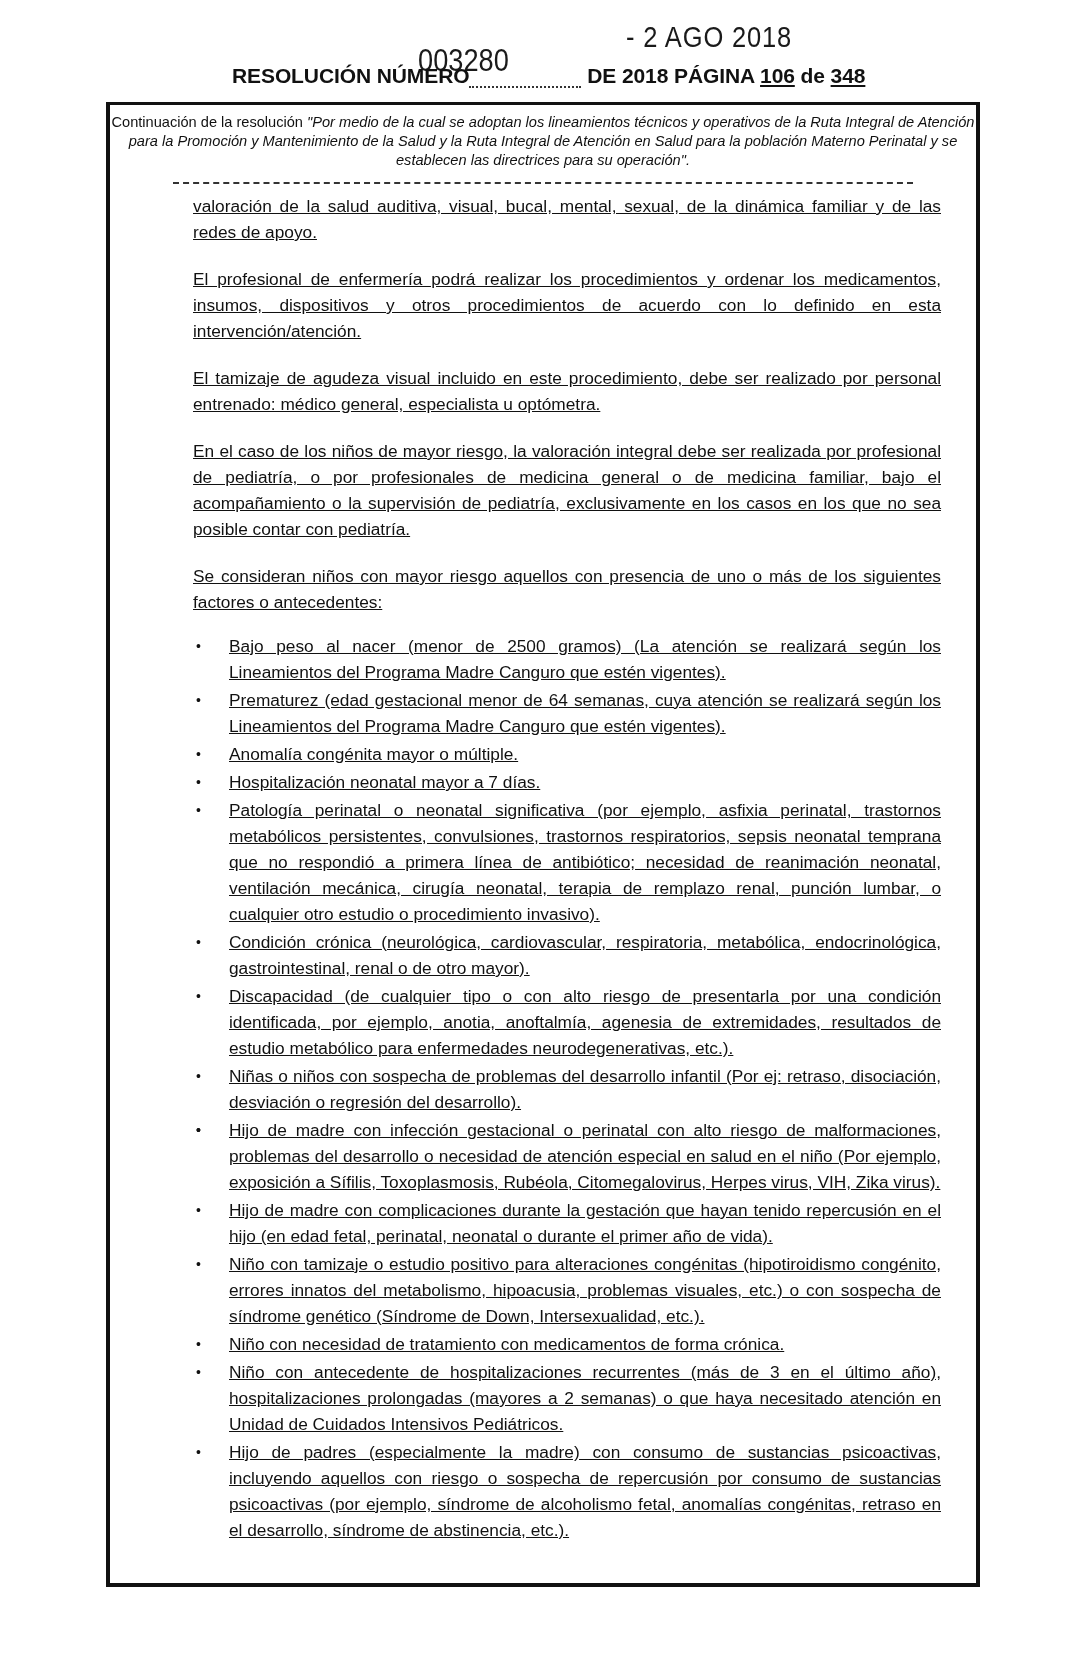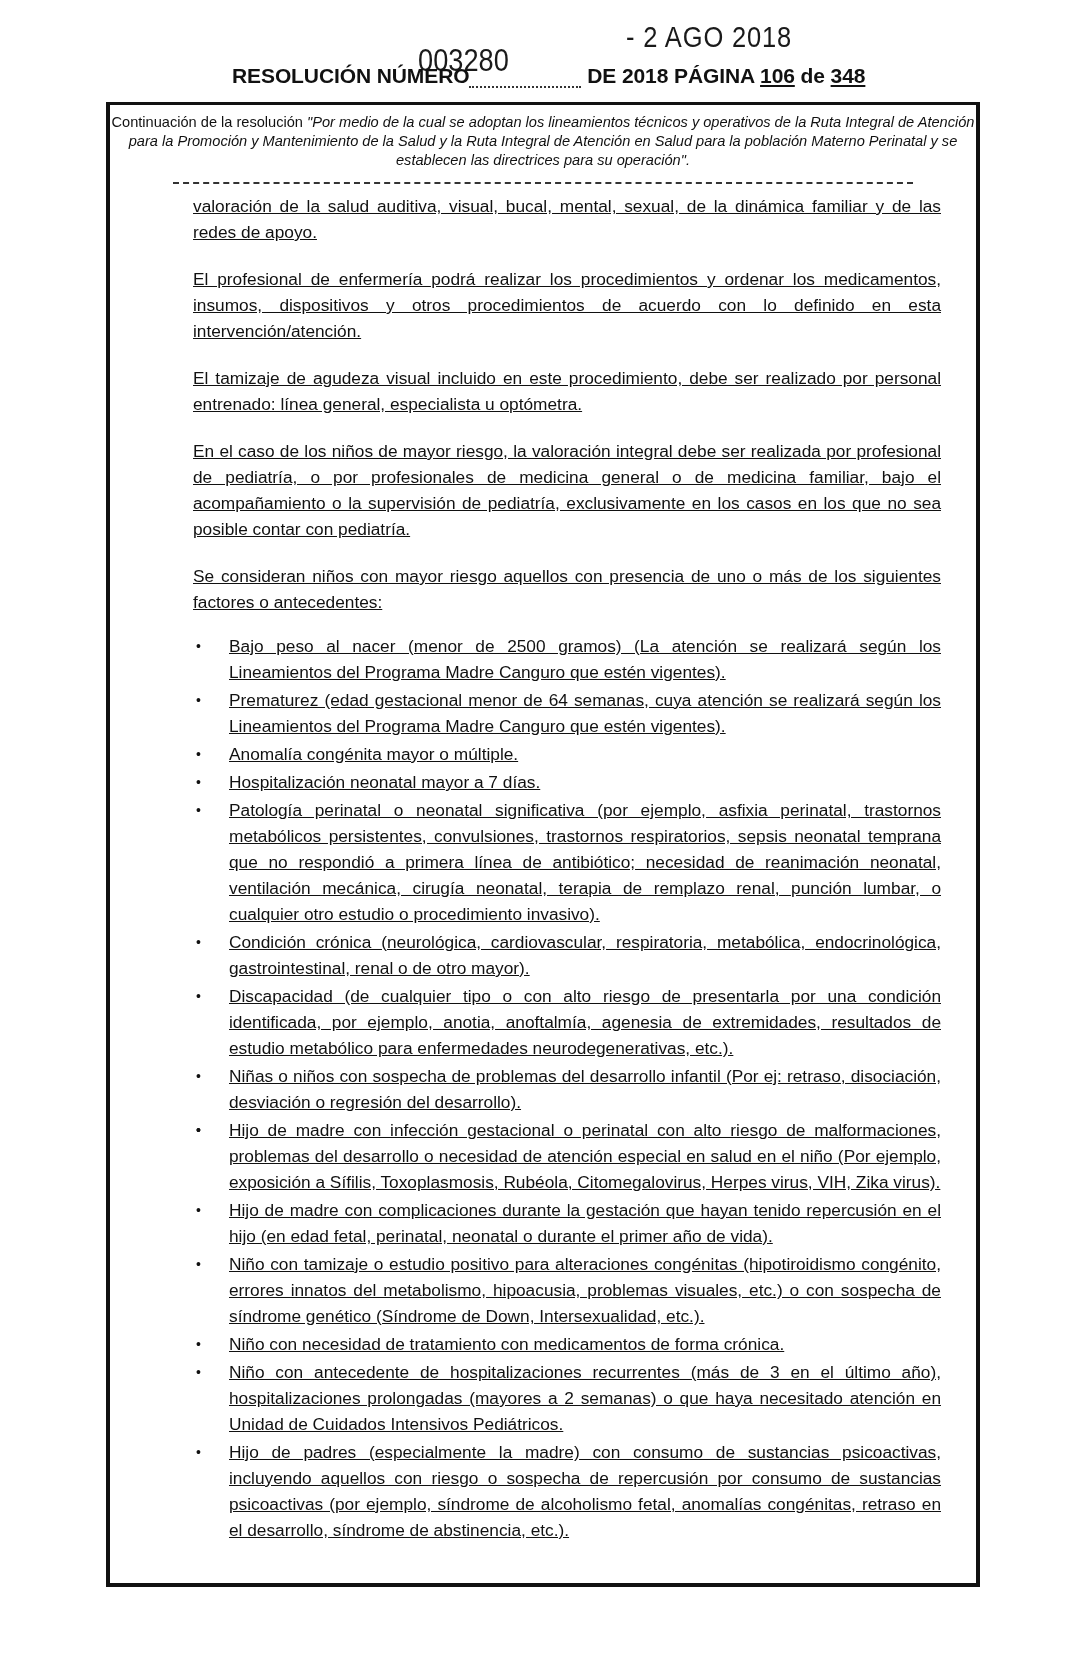--- a/index.html
+++ b/index.html
@@ -80,21 +80,21 @@
 
 <div class="frame">
   <div class="subheader">
     <span>Continuación de la resolución </span><span class="it">"Por medio de la cual se adoptan los lineamientos técnicos y operativos de la Ruta Integral de Atención para la Promoción y Mantenimiento de la Salud y la Ruta Integral de Atención en Salud para la población Materno Perinatal y se establecen las directrices para su operación".</span>
   </div>
   <div class="dash-rule"></div>
 
   <div class="body-text">
     <p>valoración de la salud auditiva, visual, bucal, mental, sexual, de la dinámica familiar y de las redes de apoyo.</p>
     <p>El profesional de enfermería podrá realizar los procedimientos y ordenar los medicamentos, insumos, dispositivos y otros procedimientos de acuerdo con lo definido en esta intervención/atención.</p>
-    <p>El tamizaje de agudeza visual incluido en este procedimiento, debe ser realizado por personal entrenado: línea general, especialista u optómetra.</p>
+    <p>El tamizaje de agudeza visual incluido en este procedimiento, debe ser realizado por personal entrenado: médico general, especialista u optómetra.</p>
     <p>En el caso de los niños de mayor riesgo, la valoración integral debe ser realizada por profesional de pediatría, o por profesionales de medicina general o de medicina familiar, bajo el acompañamiento o la supervisión de pediatría, exclusivamente en los casos en los que no sea posible contar con pediatría.</p>
     <p style="margin-bottom:4px">Se consideran niños con mayor riesgo aquellos con presencia de uno o más de los siguientes factores o antecedentes:</p>
 
     <ul>
       <li><span class="bullet">•</span><span>Bajo peso al nacer (menor de 2500 gramos) (La atención se realizará según los Lineamientos del Programa Madre Canguro que estén vigentes).</span></li>
       <li><span class="bullet">•</span><span>Prematurez (edad gestacional menor de 64 semanas, cuya atención se realizará según los Lineamientos del Programa Madre Canguro que estén vigentes).</span></li>
       <li><span class="bullet">•</span><span>Anomalía congénita mayor o múltiple.</span></li>
       <li><span class="bullet">•</span><span>Hospitalización neonatal mayor a 7 días.</span></li>
       <li><span class="bullet">•</span><span>Patología perinatal o neonatal significativa (por ejemplo, asfixia perinatal, trastornos metabólicos persistentes, convulsiones, trastornos respiratorios, sepsis neonatal temprana que no respondió a primera línea de antibiótico; necesidad de reanimación neonatal, ventilación mecánica, cirugía neonatal, terapia de remplazo renal, punción lumbar, o cualquier otro estudio o procedimiento invasivo).</span></li>
       <li><span class="bullet">•</span><span>Condición crónica (neurológica, cardiovascular, respiratoria, metabólica, endocrinológica, gastrointestinal, renal o de otro mayor).</span></li>

